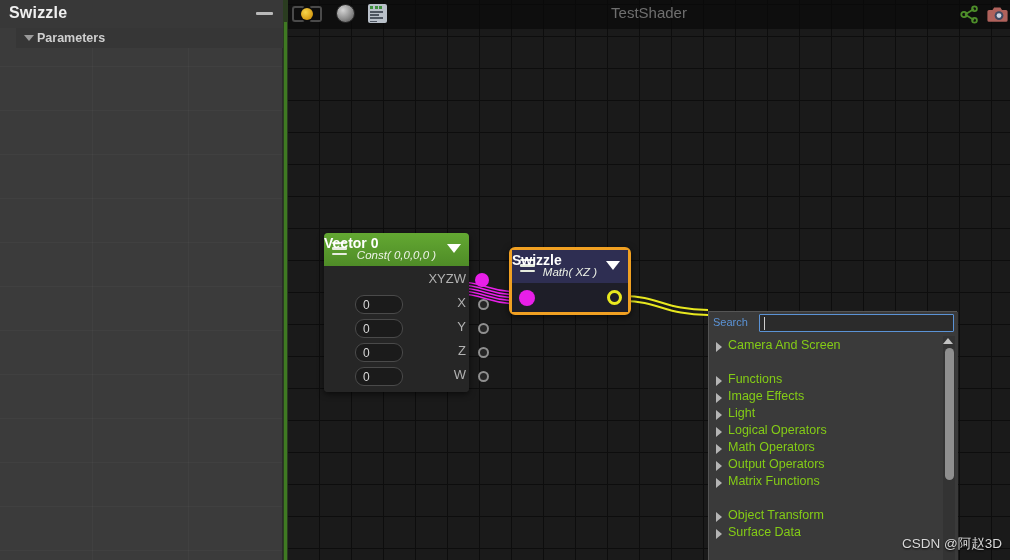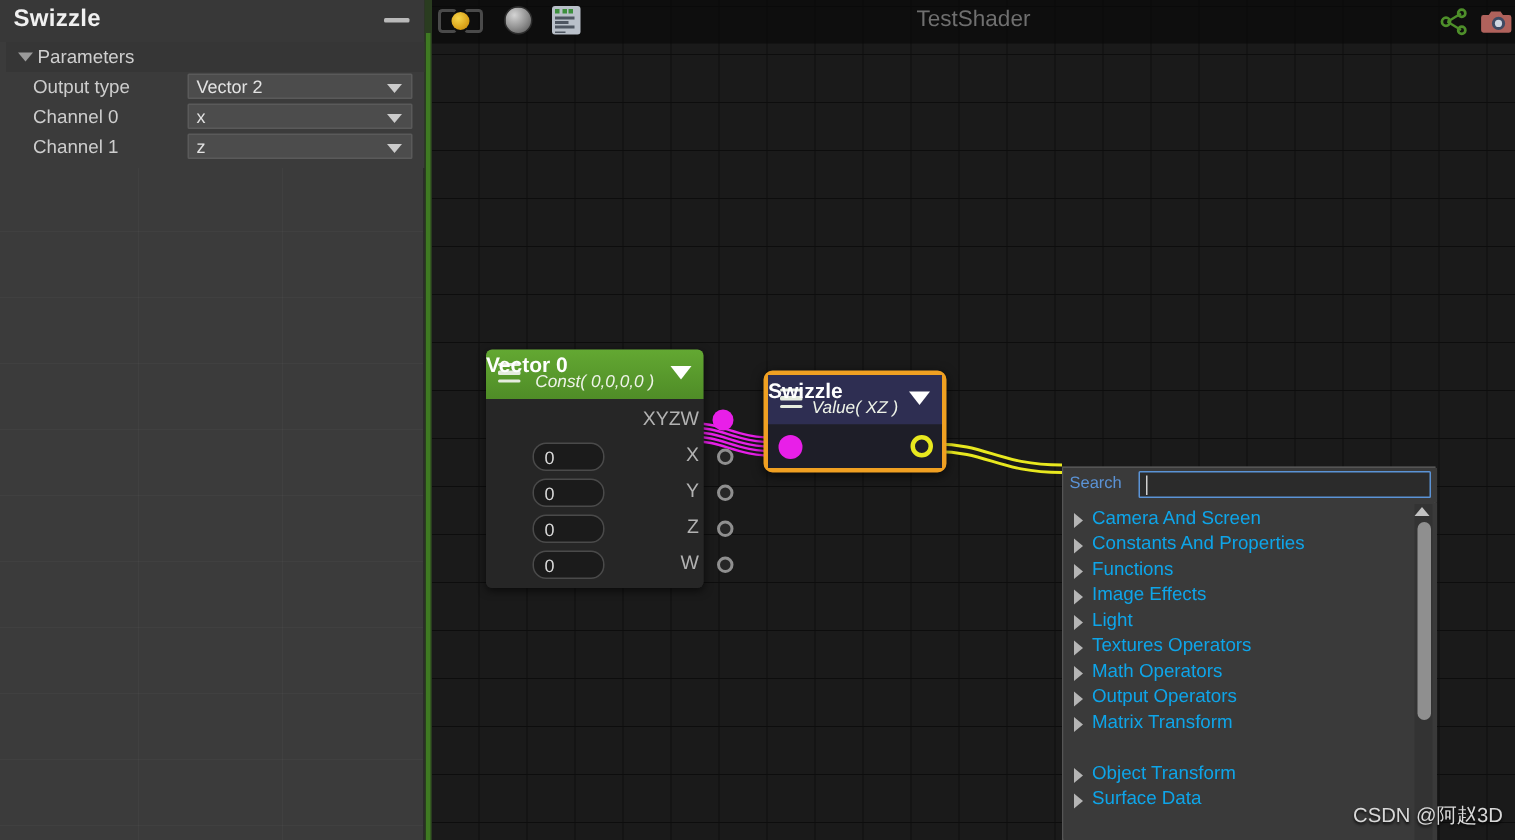--- a/index.html
+++ b/index.html
@@ -29,22 +29,23 @@
   #sb-title {
     position: absolute; left: 9px; top: 4px;
     font-size: 16px; font-weight: bold; color: #f0f0f0;
     letter-spacing: .2px;
   }
   #sb-minimize {
     position: absolute; right: 10px; top: 12px; width: 17px; height: 3px;
     background: #b9b9b9; border-radius: 1px;
   }
   #sb-params-row {
-    position: absolute; left: 4px; top: 28px; width: 283px; height: 20px;
+    position: absolute; left: 16px; top: 28px; width: 283px; height: 20px;
     background: #363636;
+    font-weight: bold;
   }
   #sb-params-arrow {
     position: absolute; left: 8px; top: 7px;
     width: 0; height: 0;
     border-left: 5px solid transparent; border-right: 5px solid transparent;
     border-top: 6px solid #9a9a9a;
   }
   #sb-params-label {
     position: absolute; left: 21px; top: 3px;
     font-size: 12.5px; color: #cfcfcf;
@@ -249,21 +250,21 @@
   }
   .sitem { position: absolute; left: 0; width: 236px; height: 17px; }
   .sitem-arrow {
     position: absolute; left: 7px; top: 4px;
     width: 0; height: 0;
     border-top: 5px solid transparent; border-bottom: 5px solid transparent;
     border-left: 6px solid #b5b5b5;
   }
   .sitem-label {
     position: absolute; left: 19px; top: 0px;
-    font-size: 12.5px; color: #0ea5e9;
+    font-size: 12.5px; color: #84cc16;
   }
   #sbar-track {
     position: absolute; right: 1px; top: 24px; width: 12px; height: 225px;
     background: #333333;
   }
   #sbar-up {
     position: absolute; right: 3px; top: 26px;
     width: 0; height: 0;
     border-left: 5px solid transparent; border-right: 5px solid transparent;
     border-bottom: 6px solid #c2c2c2;
@@ -286,43 +287,20 @@
 <div id="root">
 
   <div id="sidebar">
     <div id="sb-title-bar">
       <div id="sb-title">Swizzle</div>
       <div id="sb-minimize"></div>
     </div>
     <div id="sb-params-row">
       <div id="sb-params-arrow"></div>
       <div id="sb-params-label">Parameters</div>
-    </div>
-    <div id="sb-body">
-      <div class="sb-field" style="top:0px">
-        <div class="sb-field-label">Output type</div>
-        <div class="sb-dd">
-          <span class="sb-dd-val">Vector 2</span>
-          <span class="sb-dd-caret"></span>
-        </div>
-      </div>
-      <div class="sb-field" style="top:20px">
-        <div class="sb-field-label">Channel 0</div>
-        <div class="sb-dd">
-          <span class="sb-dd-val">x</span>
-          <span class="sb-dd-caret"></span>
-        </div>
-      </div>
-      <div class="sb-field" style="top:40px">
-        <div class="sb-field-label">Channel 1</div>
-        <div class="sb-dd">
-          <span class="sb-dd-val">z</span>
-          <span class="sb-dd-caret"></span>
-        </div>
-      </div>
     </div>
   </div>
 
   <div id="green-strip"></div>
   <div id="green-strip-inner"></div>
 
   <div id="canvas">
 
     <svg id="wires">
       <g stroke="#e81fe8" stroke-width="1.6" fill="none">
@@ -386,72 +364,68 @@
     </div>
 
     <div class="node" id="node-swizzle">
       <div class="nhead">
         <div class="hamburger">
             <i></i>
             <i></i>
             <i></i>
           </div>
         <div class="nhead-title">Swizzle</div>
-        <div class="nhead-sub">Value( XZ )</div>
+        <div class="nhead-sub">Math( XZ )</div>
         <div class="nhead-caret"></div>
       </div>
       <div class="nbody">
         <div id="sw-in-port"></div>
         <div id="sw-out-port"></div>
       </div>
     </div>
 
     <div id="search-panel">
       <div id="search-row">
         <div id="search-label">Search</div>
         <div id="search-input">
           <div id="search-caret"></div>
         </div>
       </div>
       <div id="search-list">
         <div class="sitem" style="top:3px">
             <span class="sitem-arrow"></span>
             <span class="sitem-label">Camera And Screen</span>
           </div>
-        <div class="sitem" style="top:20px">
-            <span class="sitem-arrow"></span>
-            <span class="sitem-label">Constants And Properties</span>
-          </div>
         <div class="sitem" style="top:37px">
             <span class="sitem-arrow"></span>
             <span class="sitem-label">Functions</span>
           </div>
         <div class="sitem" style="top:54px">
             <span class="sitem-arrow"></span>
             <span class="sitem-label">Image Effects</span>
           </div>
         <div class="sitem" style="top:71px">
             <span class="sitem-arrow"></span>
             <span class="sitem-label">Light</span>
           </div>
         <div class="sitem" style="top:88px">
             <span class="sitem-arrow"></span>
-            <span class="sitem-label">Textures Operators</span>
+            <span class="sitem-label">Logical Operators</span>
           </div>
         <div class="sitem" style="top:105px">
             <span class="sitem-arrow"></span>
             <span class="sitem-label">Math Operators</span>
           </div>
         <div class="sitem" style="top:122px">
             <span class="sitem-arrow"></span>
             <span class="sitem-label">Output Operators</span>
           </div>
         <div class="sitem" style="top:139px">
             <span class="sitem-arrow"></span>
-            <span class="sitem-label">Matrix Transform</span>
+            <span class="sitem-label">Matrix Functions</span>
           </div>
         <div class="sitem" style="top:173px">
             <span class="sitem-arrow"></span>
             <span class="sitem-label">Object Transform</span>
           </div>
         <div class="sitem" style="top:190px">
             <span class="sitem-arrow"></span>
             <span class="sitem-label">Surface Data</span>
           </div>
       </div>

